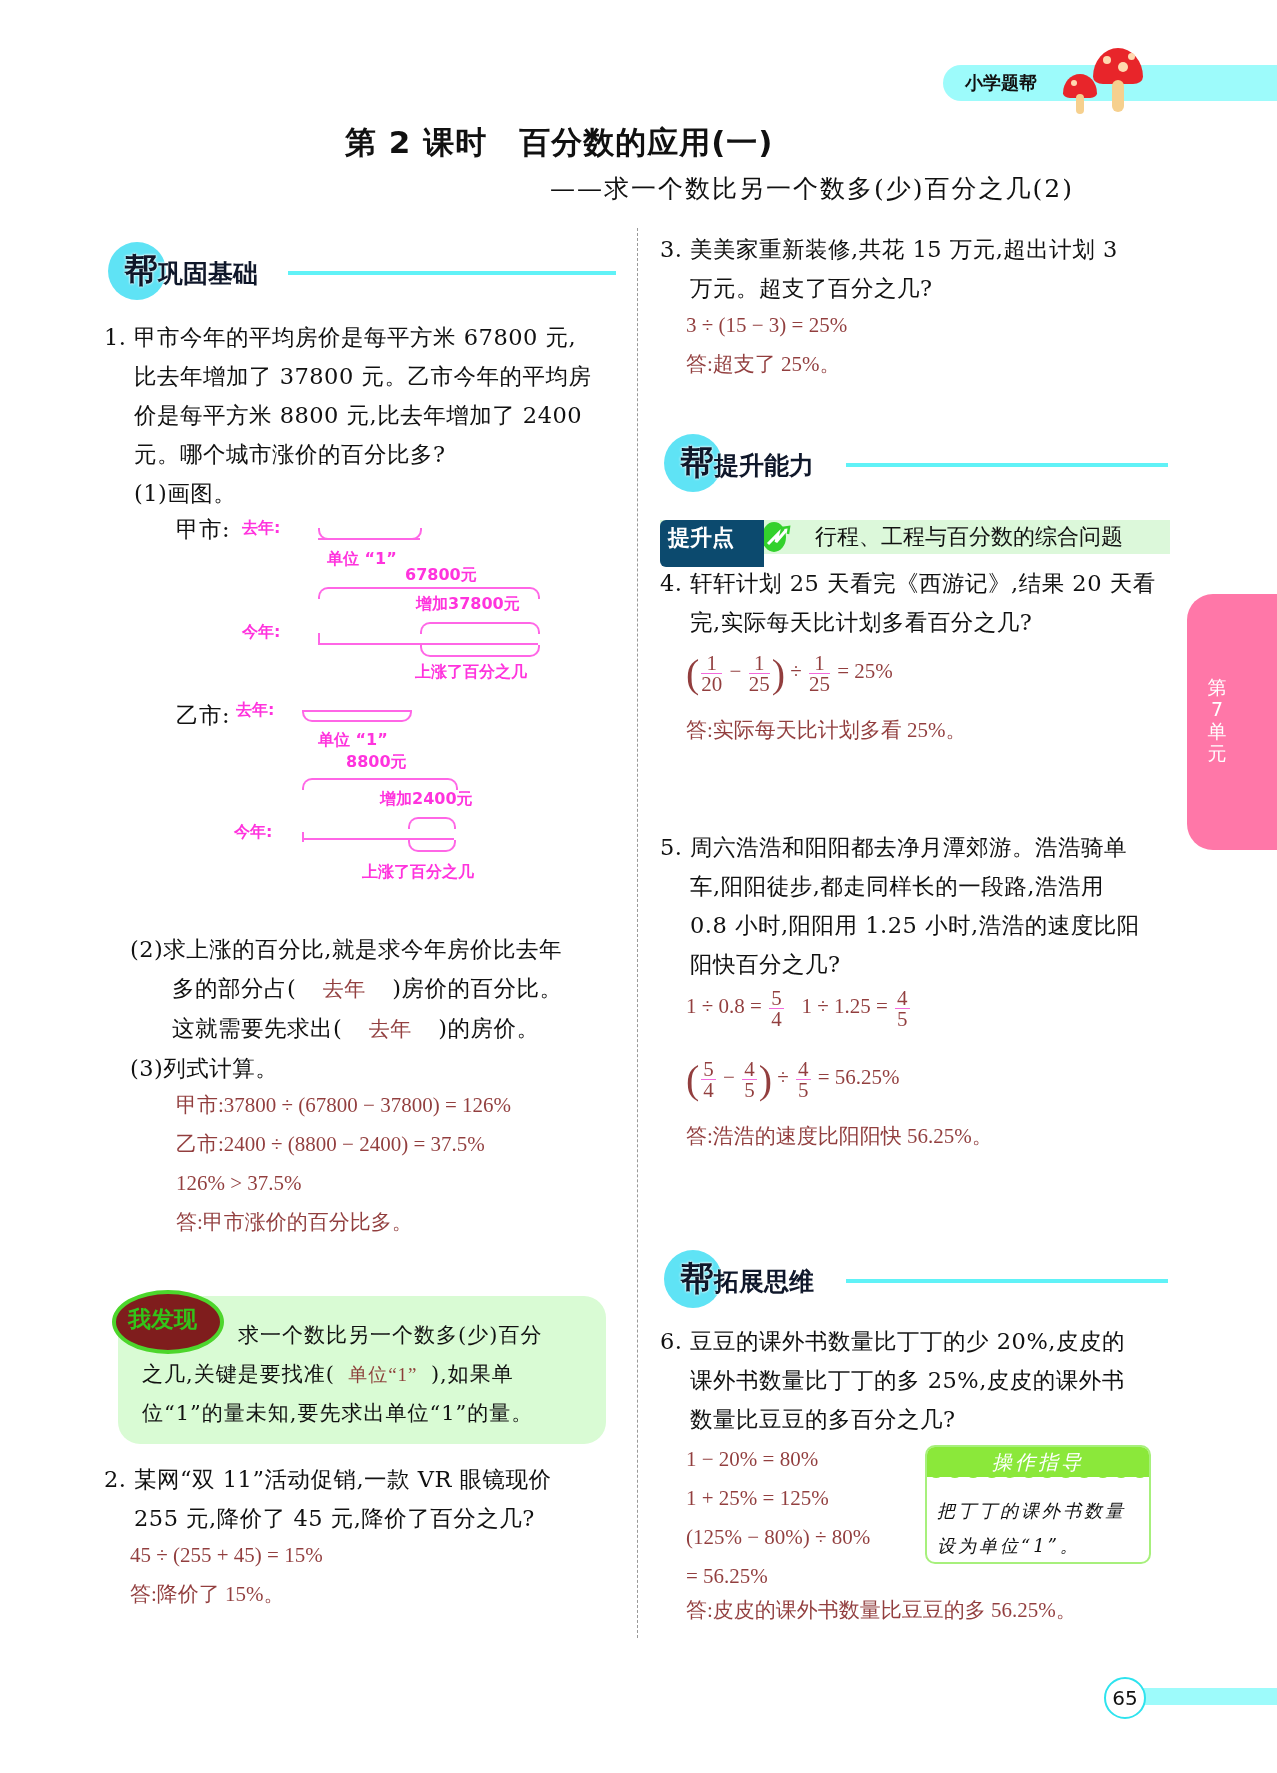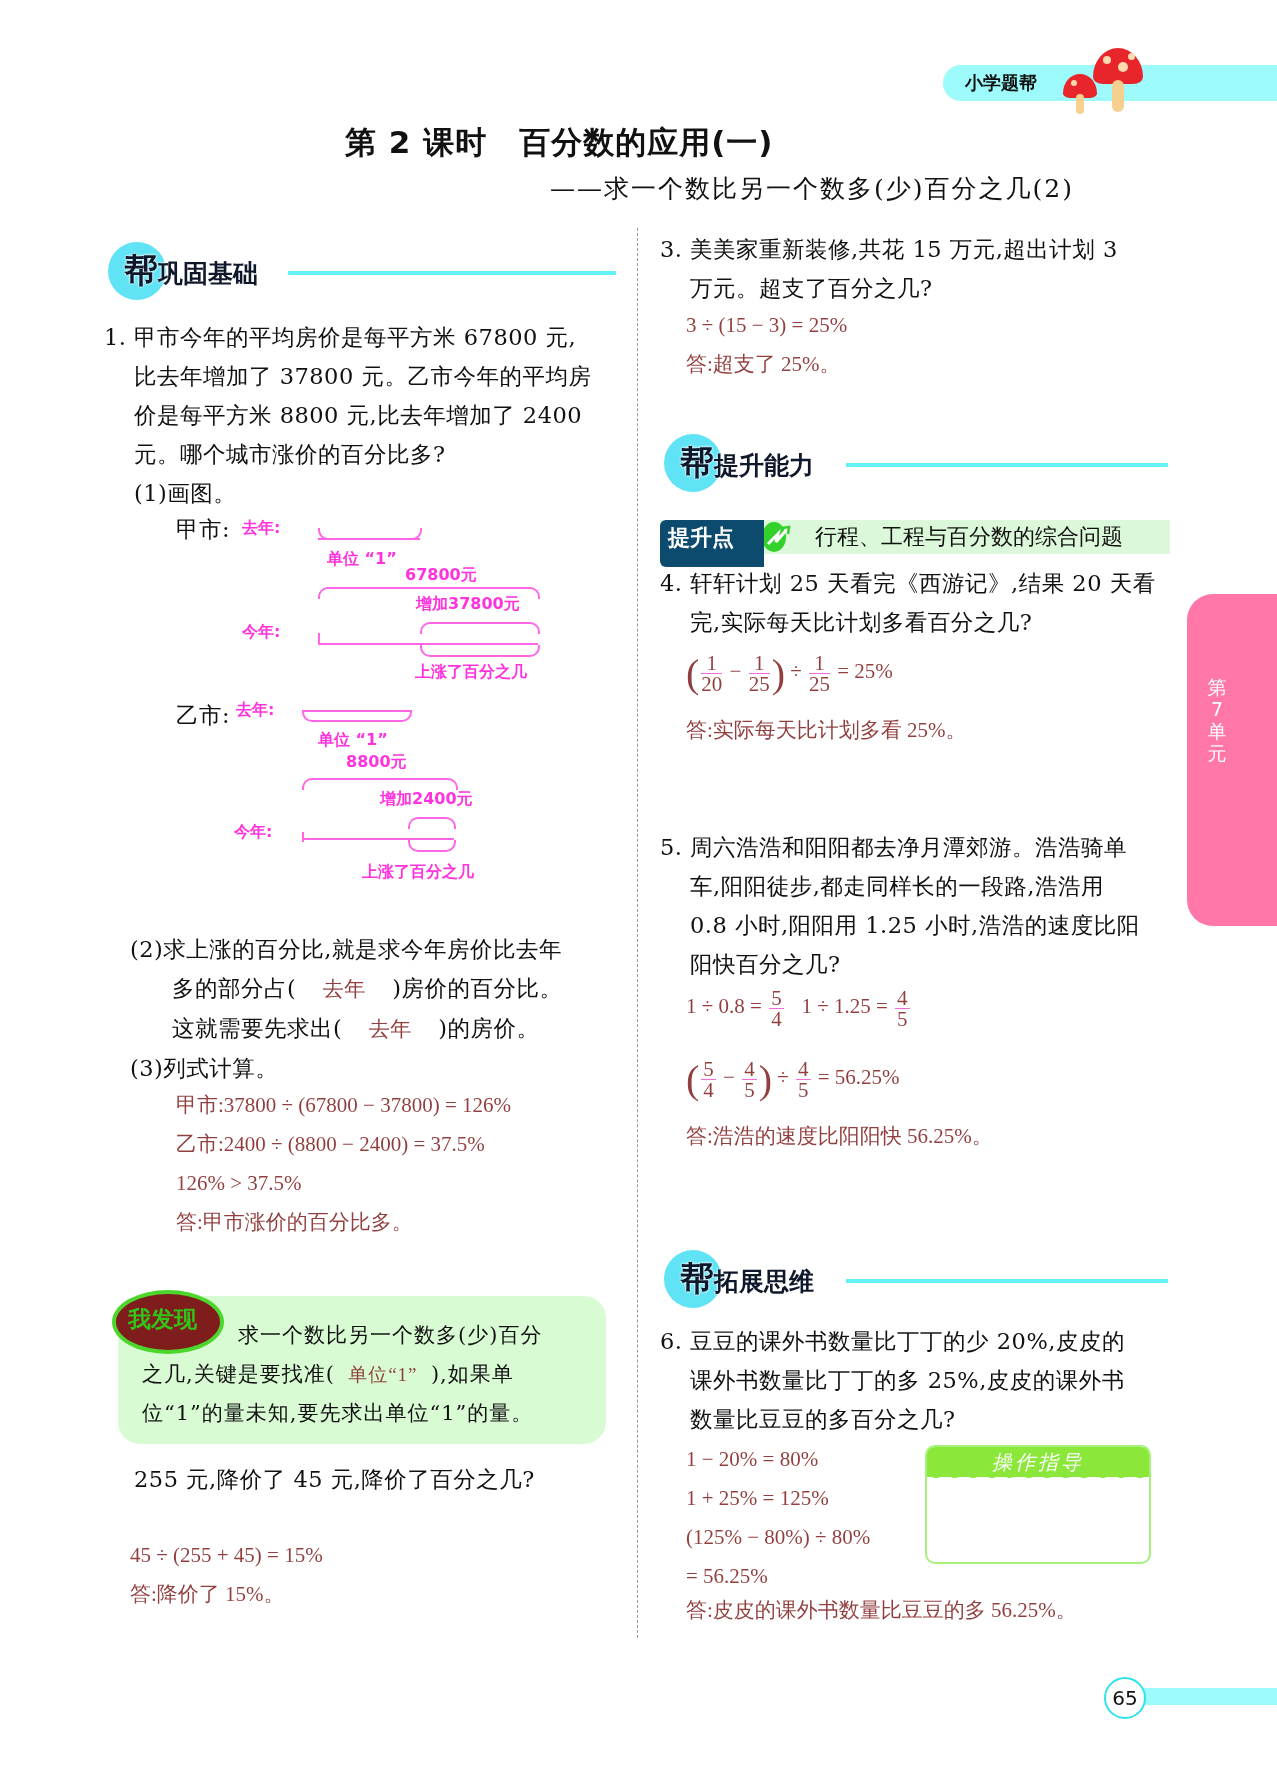--- a/index.html
+++ b/index.html
@@ -43,21 +43,21 @@
   .disc-text { left:142px; top:1316px; width:456px; font-size:21px; line-height:39px; letter-spacing:1px; }
 
   
   .point-bar { left:660px; top:520px; width:510px; height:34px; background:#dcf8da; }
   .point-tag { left:660px; top:520px; width:104px; height:47px; background:#0c4a6e; border-radius:6px 0 0 6px; }
   .point-tag span { position:absolute; left:8px; top:3px; color:#fff; font-family:"DejaVu Sans",sans-serif; font-weight:bold; font-size:22px; }
   .point-arrow { left:764px; top:520px; width:30px; height:34px; }
   .point-text { left:815px; top:522px; font-family:"DejaVu Sans",sans-serif; font-size:22px; }
 
   
-  .side-tab { left:1187px; top:594px; width:90px; height:332px; background:#ff77a8; border-radius:26px 0 0 26px; }
+  .side-tab { left:1187px; top:594px; width:90px; height:256px; background:#ff77a8; border-radius:26px 0 0 26px; }
   .side-tab span { position:absolute; left:18px; top:82px; width:24px; color:#fff; font-family:"DejaVu Sans",sans-serif; font-size:19px; line-height:22px; text-align:center; }
 
   
   .guide { left:925px; top:1445px; width:222px; height:115px; border:2px solid #a7f07c; border-radius:10px; background:#fff; overflow:hidden;font-style:italic; }
   .guide-head { position:absolute; left:0; top:0; width:100%; height:30px; background:#8be83a; }
   .guide-head span { position:absolute; left:0; width:100%; top:2px; text-align:center; color:#fff; font-family:"DejaVu Sans",sans-serif; font-size:20px; letter-spacing:3px; }
   .guide-wave { position:absolute; left:0; top:26px; width:100%; height:10px; }
   .guide-body { position:absolute; left:10px; top:46px; font-size:18px; line-height:35px; letter-spacing:3px; }
 
   .divider { left:637px; top:228px; width:0; height:1410px; border-left:1px dashed #999; }
@@ -152,20 +152,21 @@
 <div class="abs discover-badge">
   <span>我发现</span>
 </div>
 <div class="abs disc-text">
   <div style="padding-left:96px;">求一个数比另一个数多(少)百分</div>
   <div style="white-space:nowrap;"><span>之几,关键是要找准(</span><span class="ans" style="display:inline-block;width:96px;text-align:center;font-size:19px;">单位“1”</span><span>),如果单</span></div>
   <div>位“1”的量未知,要先求出单位“1”的量。</div>
 </div>
 
 <div class="abs q" style="left:104px;top:1460px;width:520px;">
+  <div>2. 某网“双 11”活动促销,一款 VR 眼镜现价</div>
   <div class="indent">255 元,降价了 45 元,降价了百分之几?</div>
 </div>
 <div class="abs ans" style="left:130px;top:1536px;line-height:39px;">
   <div>45 ÷ (255 + 45) = 15%</div>
   <div>答:降价了 15%。</div>
 </div>
 
 <div class="abs divider"></div>
 
 <div class="abs q" style="left:660px;top:230px;width:520px;">
@@ -242,16 +243,20 @@
 </div>
 <div class="abs ans" style="left:686px;top:1596px;">答:皮皮的课外书数量比豆豆的多 56.25%。</div>
 
 <div class="abs guide">
   <div class="guide-head">
       <span>操作指导</span>
     </div>
   <svg class="guide-wave" viewBox="0 0 222 10" preserveAspectRatio="none">
       <path d="M0 0 Q9 10 18.5 0 Q28 10 37 0 Q46 10 55.5 0 Q65 10 74 0 Q83 10 92.5 0 Q102 10 111 0 Q120 10 129.5 0 Q139 10 148 0 Q157 10 166.5 0 Q176 10 185 0 Q194 10 203.5 0 Q213 10 222 0 Z" fill="#8be83a"></path>
     </svg>
+  <div class="guide-body">
+    <div>把丁丁的课外书数量</div>
+    <div>设为单位“1”。</div>
+  </div>
 </div>
 
 <div class="abs pg-bar"></div>
 <div class="abs pg">65</div>
 
 </body></html>

